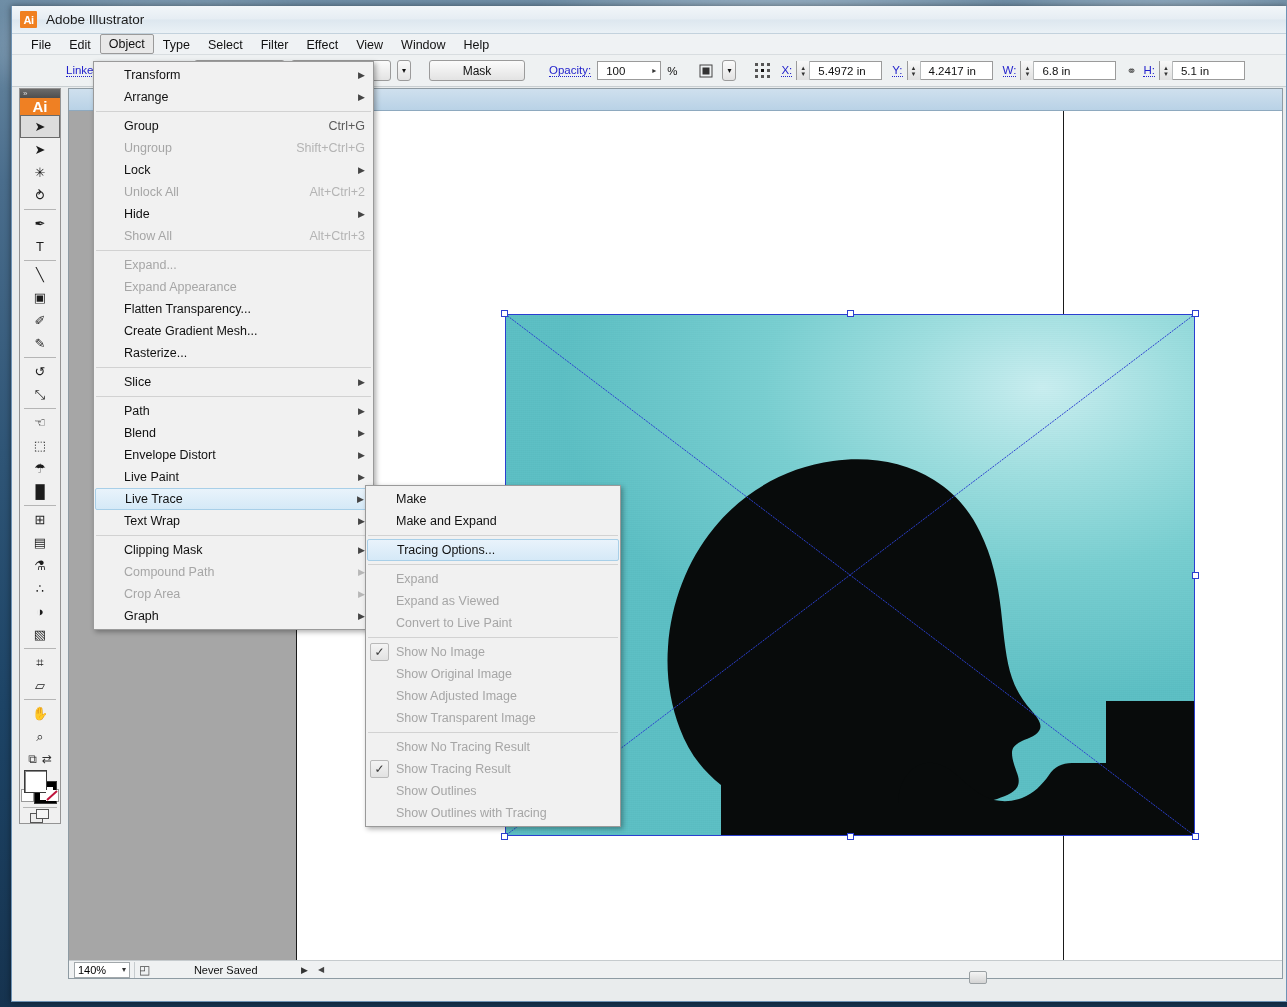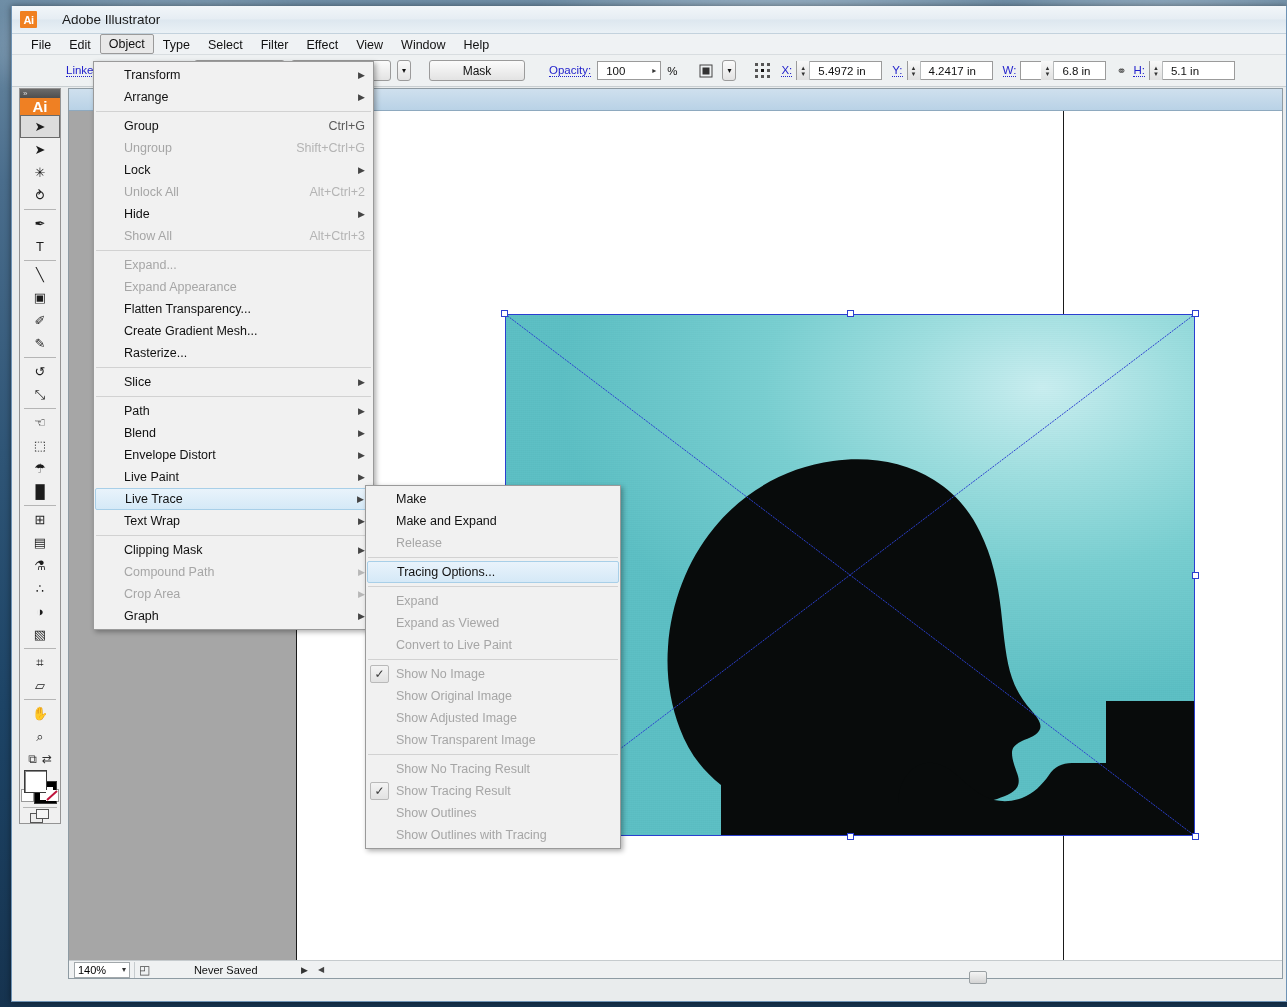--- a/index.html
+++ b/index.html
@@ -36,21 +36,21 @@
     background:linear-gradient(180deg,#f2f6f9 0%, #e6edf3 48%, #dde7ef 52%, #eaf1f6 100%);
     display:flex; align-items:center; padding-left:8px;
     border-bottom:1px solid #c3d2dd;
   }
   #ai-badge {
     width:17px; height:17px; background:#f08020; color:#fff;
     font-size:11px; font-weight:bold; display:flex;
     align-items:center; justify-content:center; border-radius:1px;
     letter-spacing:-0.5px;
   }
-  #app-title { margin-left:25px; font-size:13.5px; color:#1a1a1a; }
+  #app-title { margin-left:9px; font-size:13.5px; color:#1a1a1a; }
   
   #menubar {
     height:21px; display:flex; align-items:stretch;
     background:#eff2f4; padding-left:10px;
     border-bottom:1px solid #d8dde0;
     font-size:12.5px;
   }
   .menu-top {
     padding:1px 9px 0; display:flex; align-items:center; color:#111; cursor:default;
   }
@@ -330,21 +330,21 @@
           <div class="num-field" style="width: 86px; text-align: center;">
             <div class="spinner">
               <span>▲</span>
               <span>▼</span>
             </div>
             <span class="num-val">4.2417 in</span>
           </div>
         </div>
         <div class="xywh-grp">
           <span class="xywh-lbl">W:</span>
-          <div class="num-field" style="width: 86px; padding-left: 20px;">
+          <div class="num-field" style="width: 96px;">
             <div class="spinner">
               <span>▲</span>
               <span>▼</span>
             </div>
             <span class="num-val">6.8 in</span>
           </div>
         </div>
         <div class="xywh-grp">
           <span style="font-size: 12px; color: rgb(68, 68, 68); margin-right: 3px;">⚭</span>
           <span class="xywh-lbl">H:</span>
@@ -606,23 +606,20 @@
       </div>
     </div>
 
   <div class="menu" id="livetrace-menu">
       <div class="mi">
         <span>Make</span>
       </div>
       <div class="mi">
         <span>Make and Expand</span>
       </div>
-      <div class="mi dis">
-        <span>Release</span>
-      </div>
       <div class="msep"></div>
       <div class="mi hl">
         <span>Tracing Options...</span>
       </div>
       <div class="msep"></div>
       <div class="mi dis">
         <span>Expand</span>
       </div>
       <div class="mi dis">
         <span>Expand as Viewed</span>

